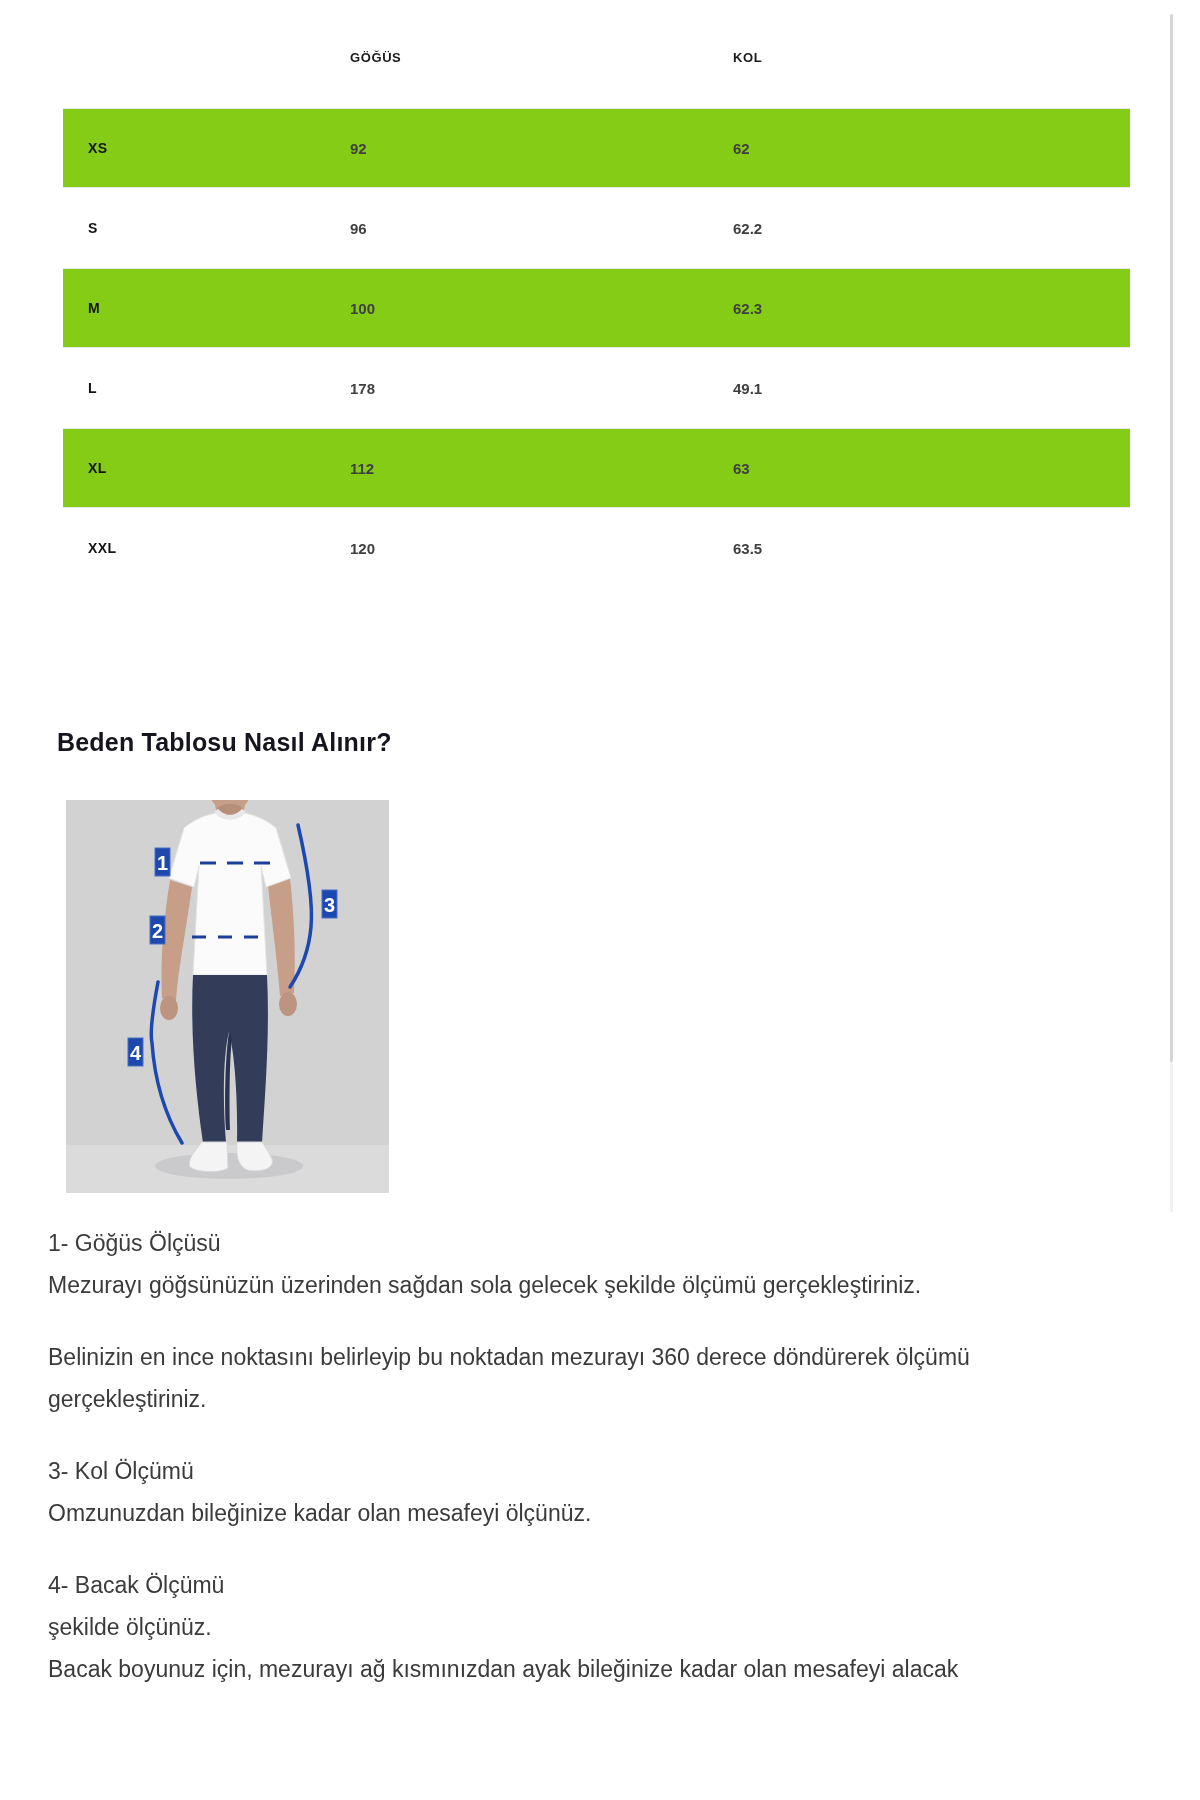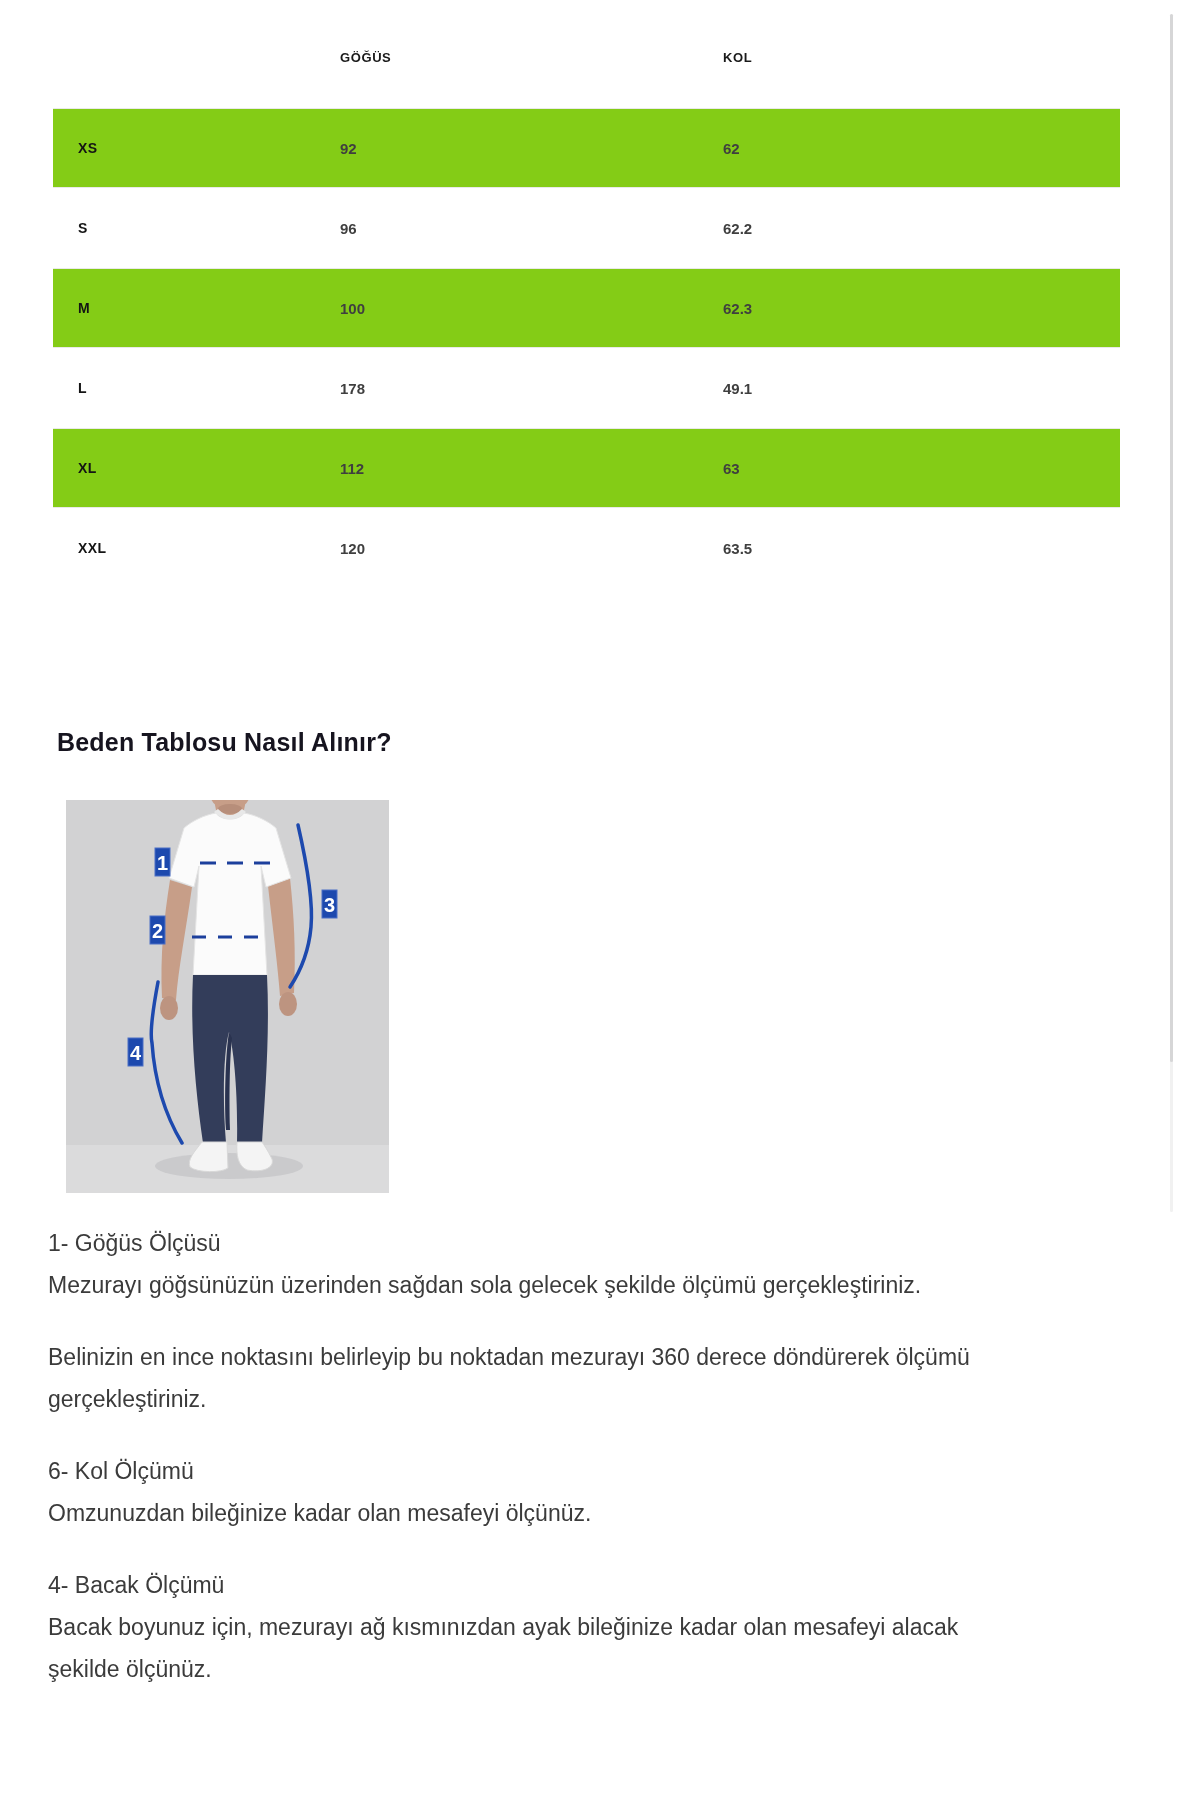--- a/index.html
+++ b/index.html
@@ -6,21 +6,21 @@
   html,body { background:#ffffff; }
   body {
     width:1200px; height:1800px;
     position:relative;
     font-family:"Liberation Sans", sans-serif;
     color:#3b3b3b;
     overflow:hidden;
   }
 
   
-  .size-table { position:absolute; left:53px; top:40px; width:1067px; }
+  .size-table { position:absolute; left:63px; top:40px; width:1067px; }
   .thead { display:flex; height:68px; padding-top:10px; }
   .header-label {
     font-size:13px; font-weight:bold; color:#1a1a1a;
     letter-spacing:.6px; text-transform:uppercase;
   }
   .row { display:flex; align-items:center; height:80px; }
   .row.striped { background:#84cc16; border-top:1px solid #e9e9e9; border-bottom:1px solid #e9e9e9; }
   .cell { flex-shrink:0; }
   .col-size  { width:287px; padding-left:25px; }
   .col-gogus { width:383px; }
@@ -169,27 +169,27 @@
   <div class="instructions">
     <div class="section">
       <div class="sec-title">1- Göğüs Ölçüsü</div>
       <div class="sec-line">Mezurayı göğsünüzün üzerinden sağdan sola gelecek şekilde ölçümü gerçekleştiriniz.</div>
     </div>
     <div class="section">
       <div class="sec-line">Belinizin en ince noktasını belirleyip bu noktadan mezurayı 360 derece döndürerek ölçümü</div>
       <div class="sec-line">gerçekleştiriniz.</div>
     </div>
     <div class="section">
-      <div class="sec-title">6- Kol Ölçümü</div>
+      <div class="sec-title">3- Kol Ölçümü</div>
       <div class="sec-line">Omzunuzdan bileğinize kadar olan mesafeyi ölçünüz.</div>
     </div>
     <div class="section">
       <div class="sec-title">4- Bacak Ölçümü</div>
+      <div class="sec-line">şekilde ölçünüz.</div>
       <div class="sec-line">Bacak boyunuz için, mezurayı ağ kısmınızdan ayak bileğinize kadar olan mesafeyi alacak</div>
-      <div class="sec-line">şekilde ölçünüz.</div>
     </div>
   </div>
 
   <div class="scrollbar">
     <div class="thumb"></div>
   </div>
 
 </div>
 
 </body></html>

